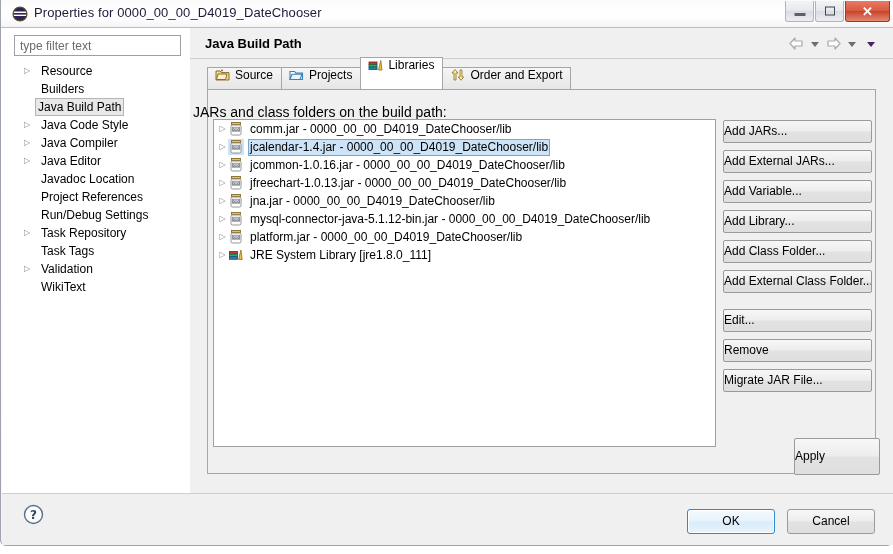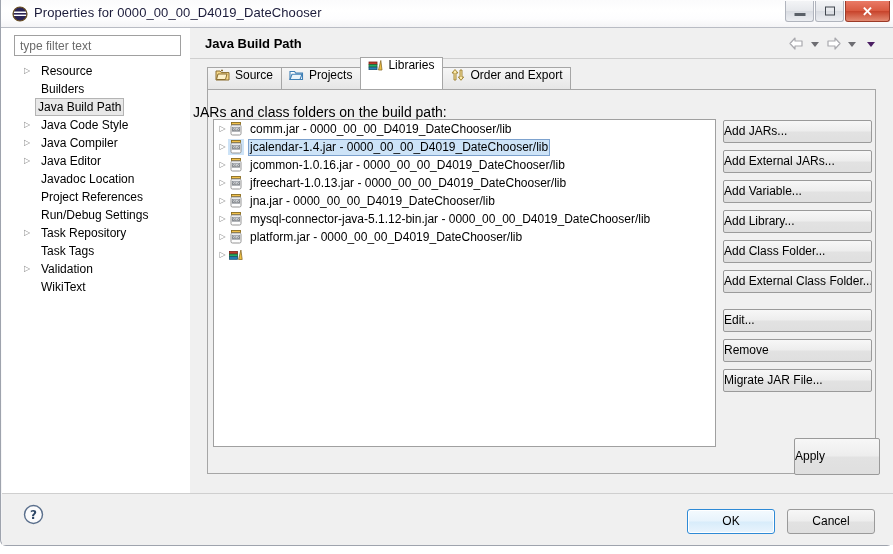--- a/index.html
+++ b/index.html
@@ -637,20 +637,21 @@
       <div class="jar-row">
         <span class="twisty">▷</span>
         <span class="ricon">
           <svg width="16" height="16" viewBox="0 0 16 16">
             <rect x="1.5" y="4.5" width="8" height="2.6" fill="#c0392b" stroke="#7b2318" stroke-width=".8"></rect>
             <rect x="1.5" y="7.1" width="8" height="2.6" fill="#27ae60" stroke="#17663a" stroke-width=".8"></rect>
             <rect x="1.5" y="9.7" width="8" height="2.6" fill="#2980b9" stroke="#17506f" stroke-width=".8"></rect>
             <path d="M10.6 12.5 L12.9 3 L14.2 12.5 Z" fill="#f0c040" stroke="#8a6d2f" stroke-width=".8"></path>
           </svg>
         </span>
+        <span class="rtext">JRE System Library [jre1.8.0_111]</span>
       </div>
 
     </div>
 
     <div class="btn-col">
       <button class="btn">Add JARs...</button>
       <button class="btn">Add External JARs...</button>
       <button class="btn">Add Variable...</button>
       <button class="btn">Add Library...</button>
       <button class="btn">Add Class Folder...</button>

